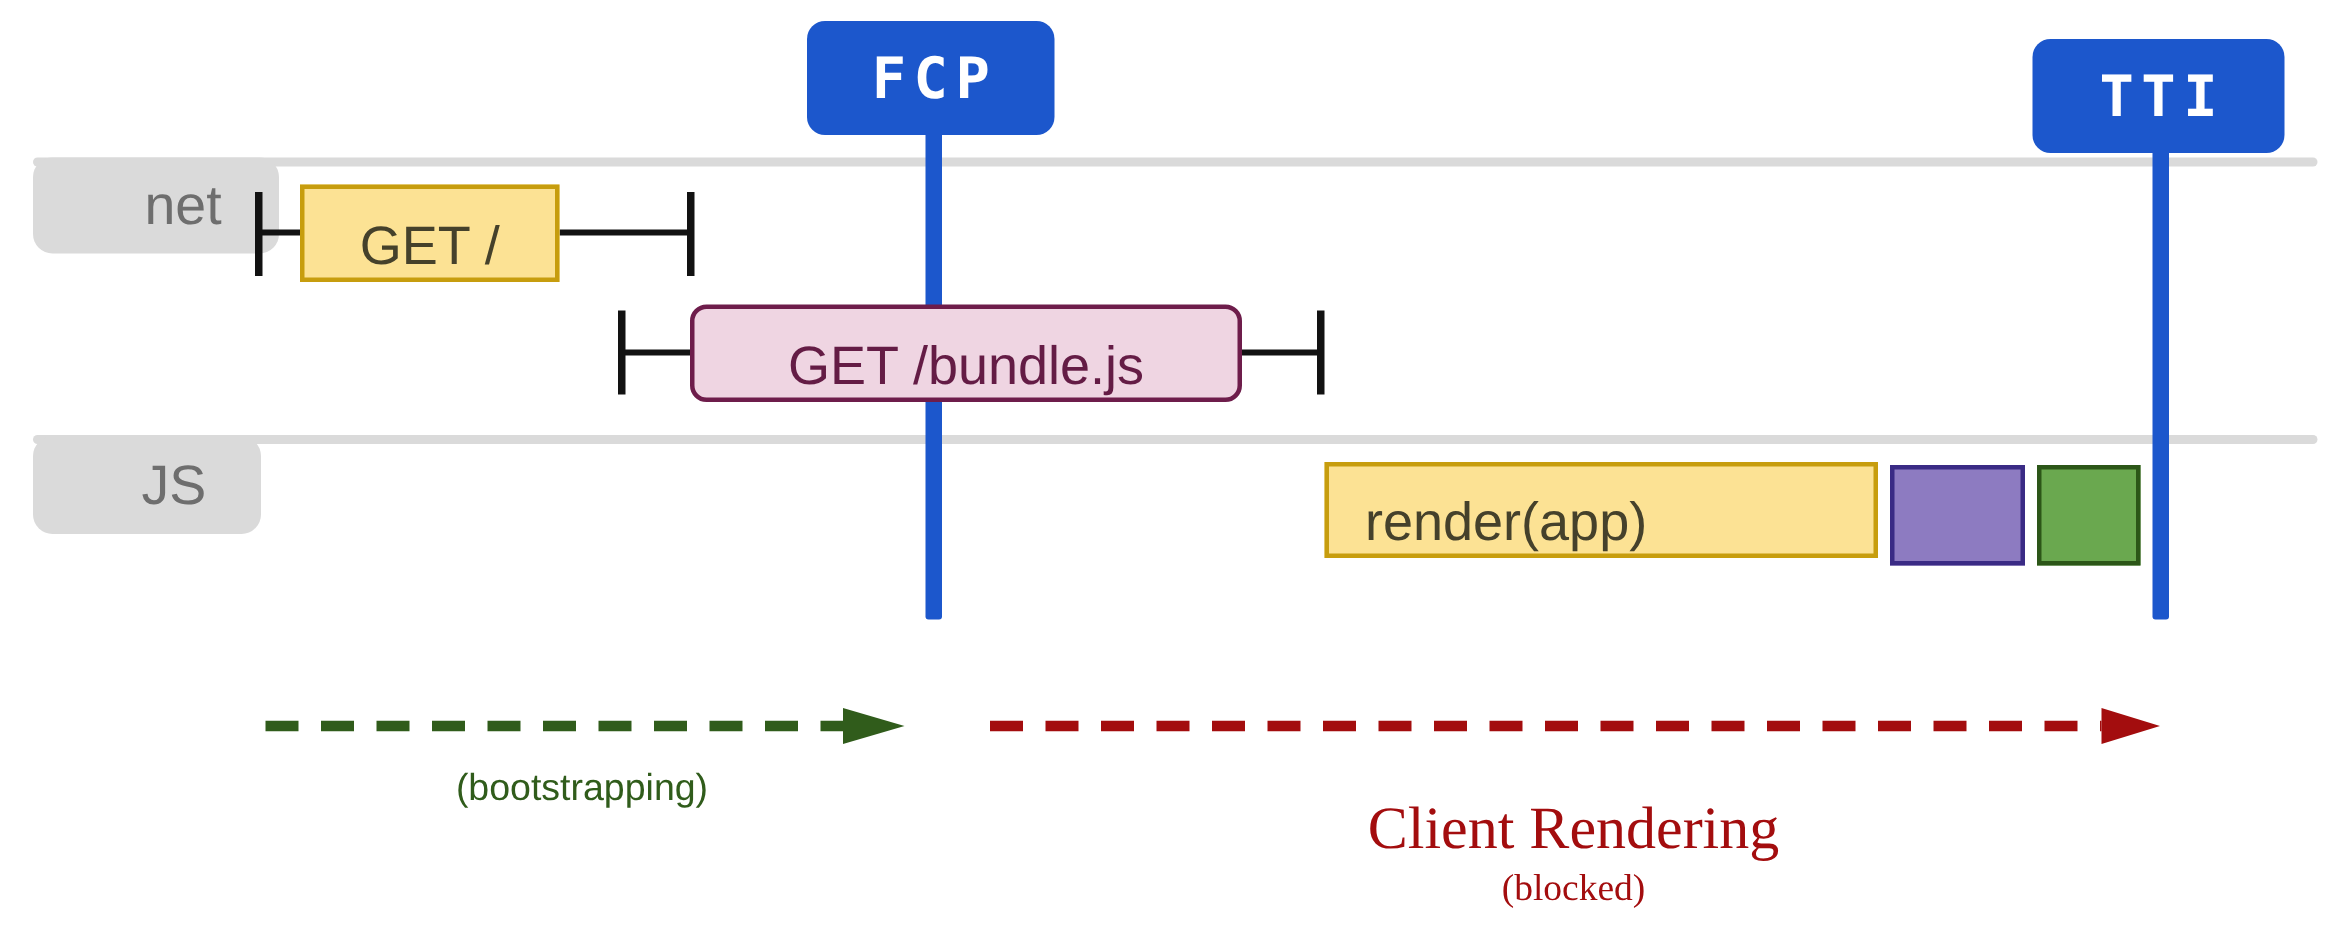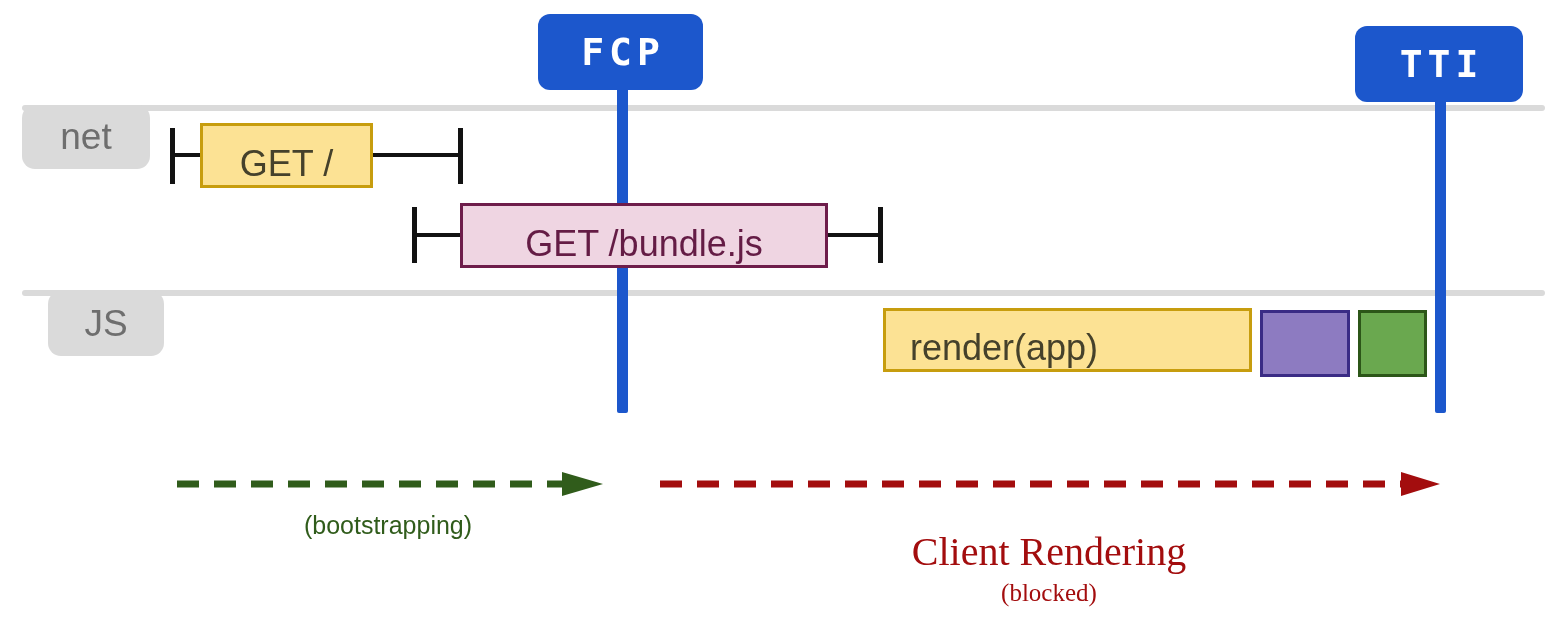--- a/index.html
+++ b/index.html
@@ -17,23 +17,24 @@
   }
   .lane-line.net{top:105px;}
   .lane-line.js{top:290px;}
   
   .lane-label{
     position:absolute;left:22px;z-index:2;
     background:#dadada;color:#6e6e6e;
     border-radius:13px;
     display:flex;align-items:center;justify-content:center;
     font-size:37px;
+    padding-left:36px;
   }
   .lane-label.net{top:105px;width:128px;height:64px;}
-  .lane-label.js{top:291px;width:116px;height:65px;margin-left:26px;}
+  .lane-label.js{top:291px;width:116px;height:65px;}
   
   .marker-line{
     position:absolute;top:87px;width:11px;height:326px;
     background:#1c57cc;z-index:1;border-radius:2px;
   }
   .marker-line.fcp{left:617px;}
   .marker-line.tti{left:1435px;}
   
   .marker-badge{
     position:absolute;top:14px;height:76px;z-index:4;
@@ -51,21 +52,21 @@
   .box{
     position:absolute;z-index:3;box-sizing:border-box;
     display:flex;align-items:flex-end;justify-content:center;
     font-size:36px;
   }
   .box.yellow{background:#fce294;border:3px solid #c79d0e;color:#45412b;}
   .box.pink{background:#efd5e2;border:3px solid #6e1d4b;color:#641c45;}
   .box.purple{background:#8d7bc1;border:3px solid #3a2b85;}
   .box.green{background:#6aa84f;border:3px solid #2c5618;}
   .box.get-root{left:200px;top:123px;width:173px;height:65px;}
-  .box.get-bundle{left:460px;top:203px;width:368px;height:65px;}
+  .box.get-bundle{left:460px;top:203px;width:368px;height:65px;border-radius:11px;}
   .box.render-app{left:883px;top:308px;width:369px;height:64px;justify-content:flex-start;padding-left:24px;}
   .box.task-purple{left:1260px;top:310px;width:90px;height:67px;}
   .box.task-green{left:1358px;top:310px;width:69px;height:67px;}
   
   .phase-arrow{position:absolute;top:470px;z-index:2;}
   .phase-arrow.html{left:170px;}
   .phase-arrow.client{left:653px;}
   
   .phase-label{
     position:absolute;text-align:center;z-index:2;line-height:44px;

